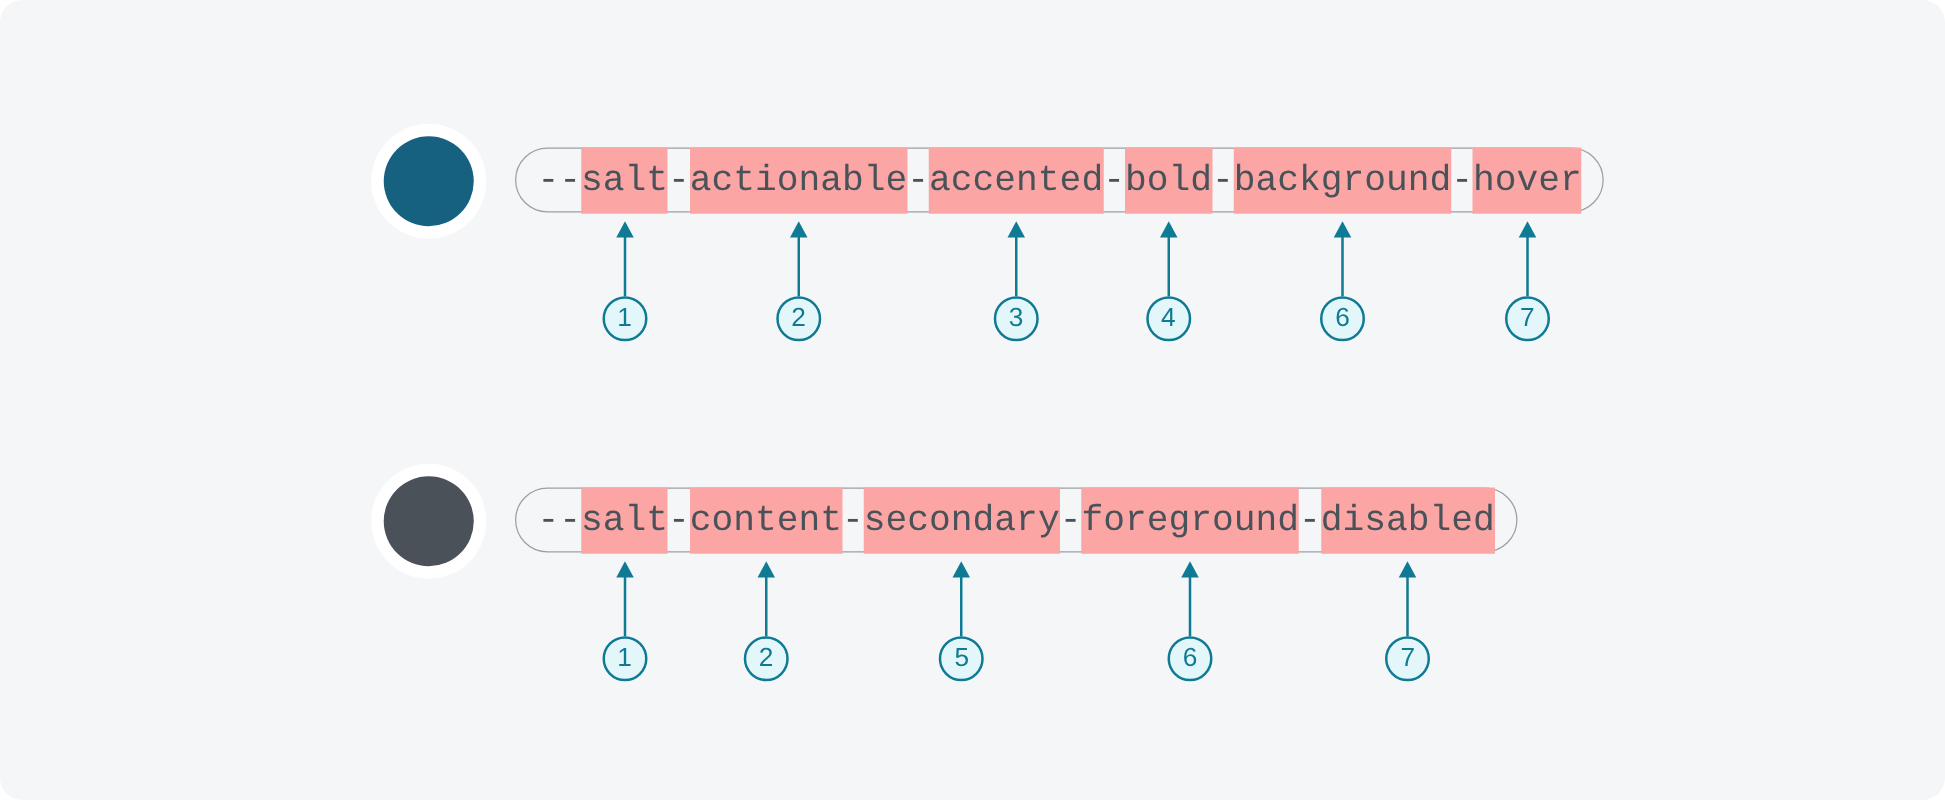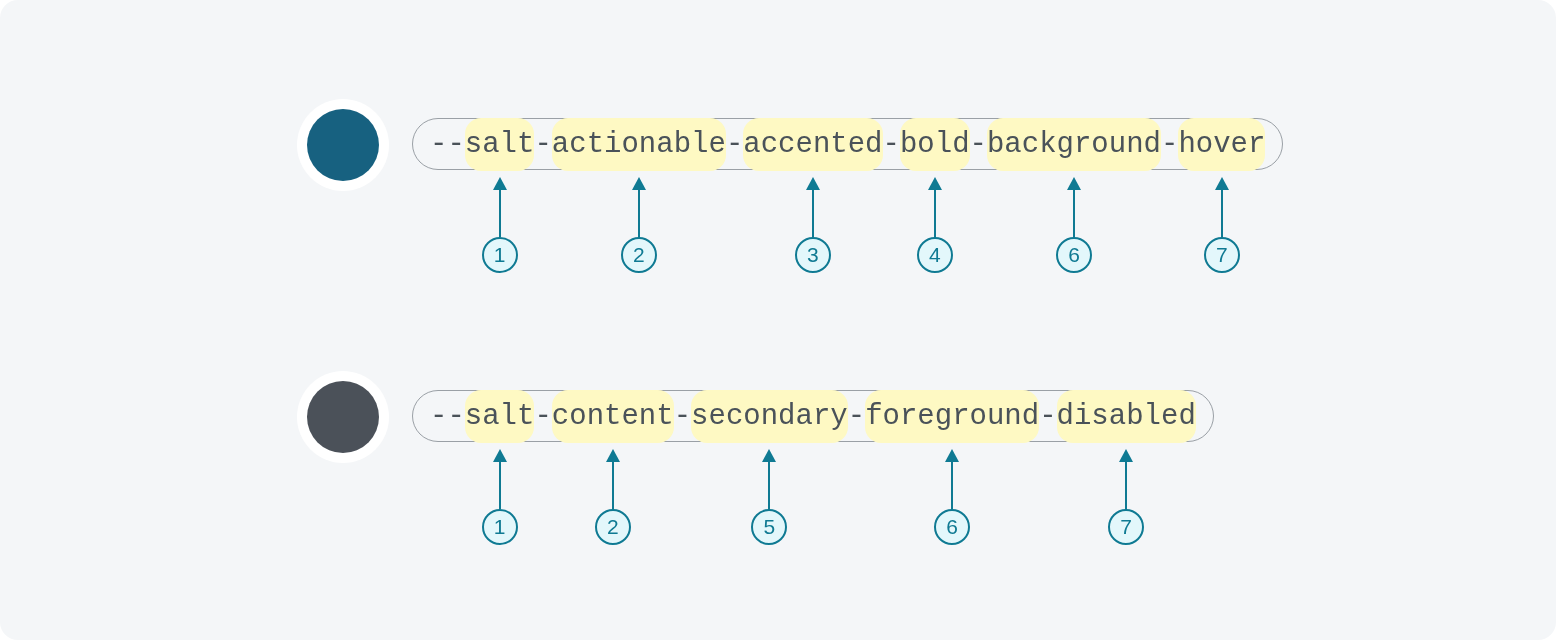--- a/index.html
+++ b/index.html
@@ -70,26 +70,25 @@
     letter-spacing: 0px;
     color: #4a5259;
     white-space: pre;
   }
   .tok {
     display: inline-block;
     position: relative;
     padding: 0;
   }
   .tok.hl {
-    background: #fef9c3;
+    background: #fca5a5;
     padding-top: 10px;
     padding-bottom: 10px;
     margin-top: -10px;
     margin-bottom: -10px;
-    border-radius: 16px;
   }
   .tok.sep {
     background: transparent;
   }
 
   
   .marker {
     position: absolute;
     width: 40px;
     text-align: center;

